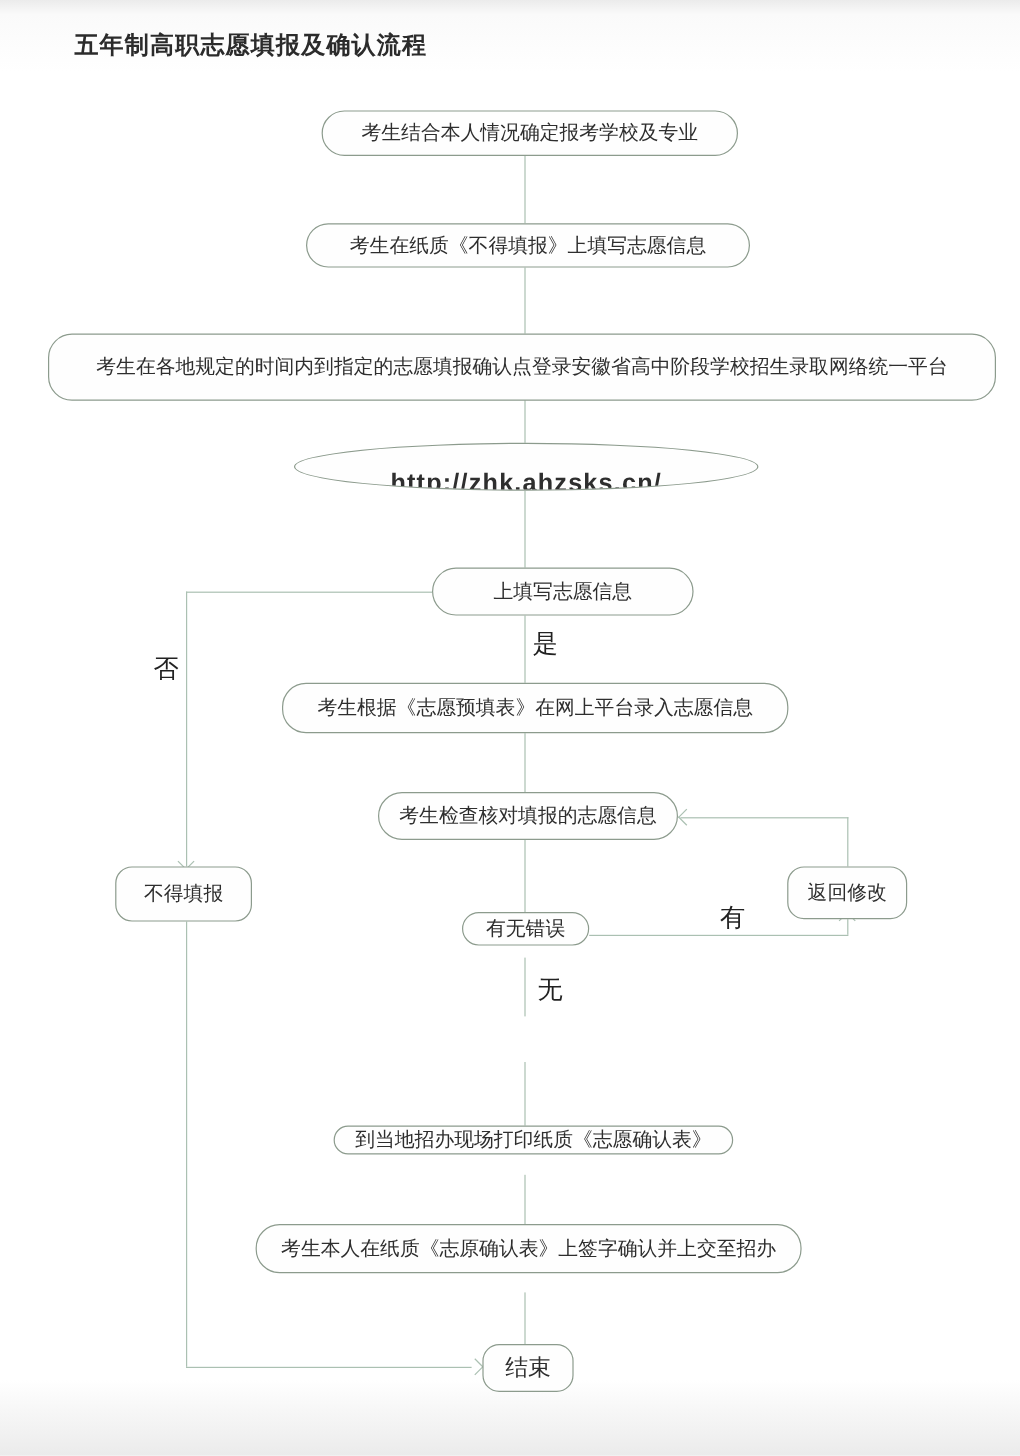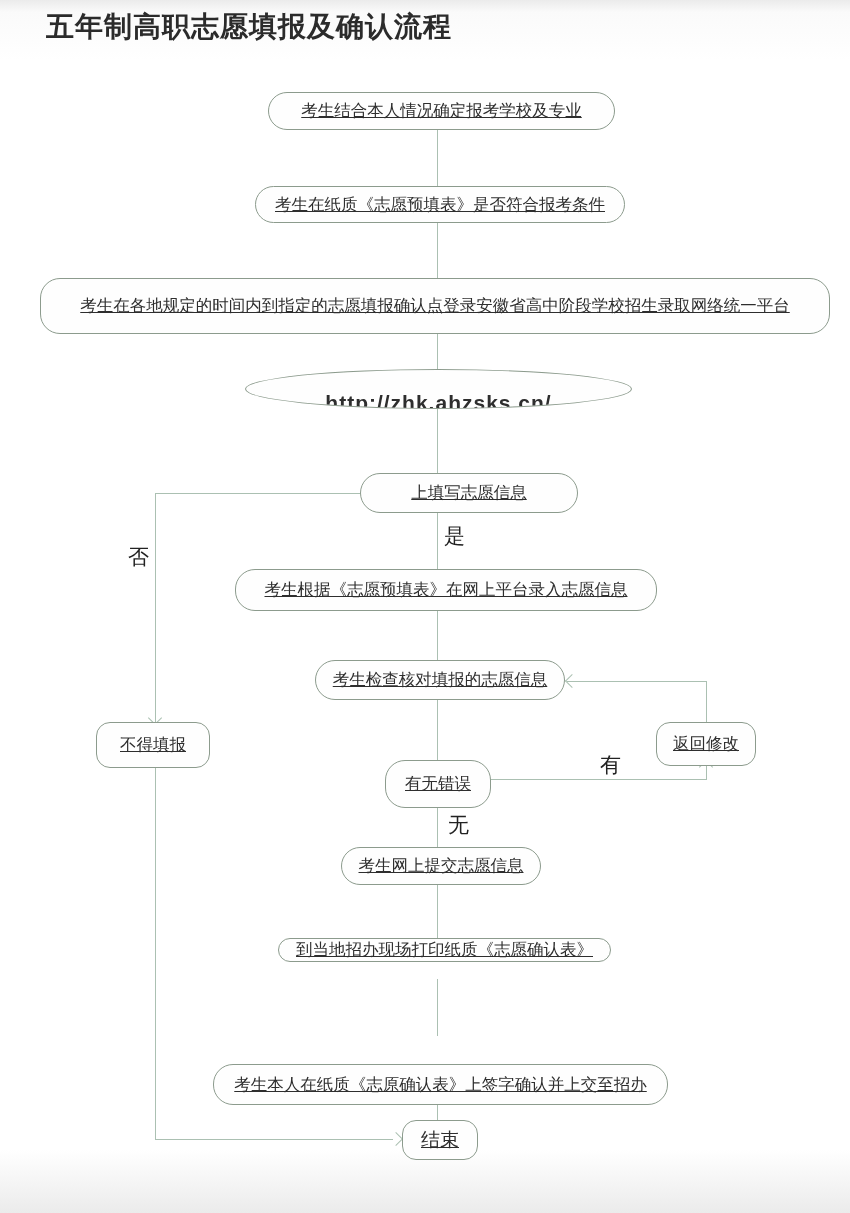--- a/index.html
+++ b/index.html
@@ -11,34 +11,33 @@
   .canvas{
     position:relative;
     width:850px;height:1213px;
     margin:0 auto;
     font-family:"Liberation Sans","DejaVu Sans",sans-serif;
     color:var(--text);
     background:linear-gradient(180deg,#ebebeb 0px,#fafafa 12px,#ffffff 60px,#ffffff 1150px,#ebebeb 1213px);
     overflow:hidden;
   }
   .title{
-    position:absolute;left:46px;top:8px;margin:0;
-    font-size:28px;font-weight:600;letter-spacing:1px;color:#2b2b2b;
+    position:absolute;left:46px;top:8px;margin:16px;
+    font-size:20px;font-weight:600;letter-spacing:1px;color:#2b2b2b;
   }
   .node{
     position:absolute;
     display:flex;align-items:center;justify-content:center;
     background:#fefefe;
     border:1.6px solid var(--node-border);
     border-radius:20px;
     font-size:16.5px;
     text-align:center;
     box-sizing:border-box;
     white-space:nowrap;
-    text-decoration:underline;
   }
   .node.small-r{border-radius:14px;}
   .node.oval{
     border-radius:50%;
     align-items:flex-end;
     overflow:hidden;
     text-align:center;
   }
   .node.oval span{
     font-size:21px;font-weight:600;letter-spacing:1px;
@@ -92,21 +91,21 @@
   <div class="edge-label" style="left:444px;top:522px">是</div>
   <div class="edge-label" style="left:128px;top:543px">否</div>
   <div class="edge-label" style="left:600px;top:751px">有</div>
   <div class="edge-label" style="left:448px;top:811px">无</div>
 
   <div class="node" style="left:268px;top:92px;width:347px;height:38px">
     <span>考生结合本人情况确定报考学校及专业</span>
   </div>
 
   <div class="node" style="left:255px;top:186px;width:370px;height:37px">
-    <span>考生在纸质《志愿预填表》是否符合报考条件</span>
+    <span>考生在纸质《不得填报》上填写志愿信息</span>
   </div>
 
   <div class="node" style="left:40px;top:278px;width:790px;height:56px">
     <span>考生在各地规定的时间内到指定的志愿填报确认点登录安徽省高中阶段学校招生录取网络统一平台</span>
   </div>
 
   <div class="node oval" style="left:245px;top:369px;width:387px;height:40px">
     <span>http://zhk.ahzsks.cn/</span>
   </div>
 
@@ -123,33 +122,30 @@
   </div>
 
   <div class="node small-r" style="left:656px;top:722px;width:100px;height:44px">
     <span>返回修改</span>
   </div>
 
   <div class="node small-r" style="left:96px;top:722px;width:114px;height:46px">
     <span>不得填报</span>
   </div>
 
-  <div class="node" style="left:385px;top:760px;width:106px;height:48px">
+  <div class="node" style="left:385px;top:760px;width:106px;height:28px">
     <span>有无错误</span>
   </div>
 
-  <div class="node" style="left:341px;top:847px;width:200px;height:38px">
-    <span>考生网上提交志愿信息</span>
-  </div>
 
   <div class="node" style="left:278px;top:938px;width:333px;height:24px">
     <span>到当地招办现场打印纸质《志愿确认表》</span>
   </div>
 
-  <div class="node" style="left:213px;top:1064px;width:455px;height:41px">
+  <div class="node" style="left:213px;top:1020px;width:455px;height:41px">
     <span>考生本人在纸质《志原确认表》上签字确认并上交至招办</span>
   </div>
 
   <div class="node small-r" style="left:402px;top:1120px;width:76px;height:40px;font-size:19px">
     <span>结束</span>
   </div>
 
 </div>
 
 </body></html>

